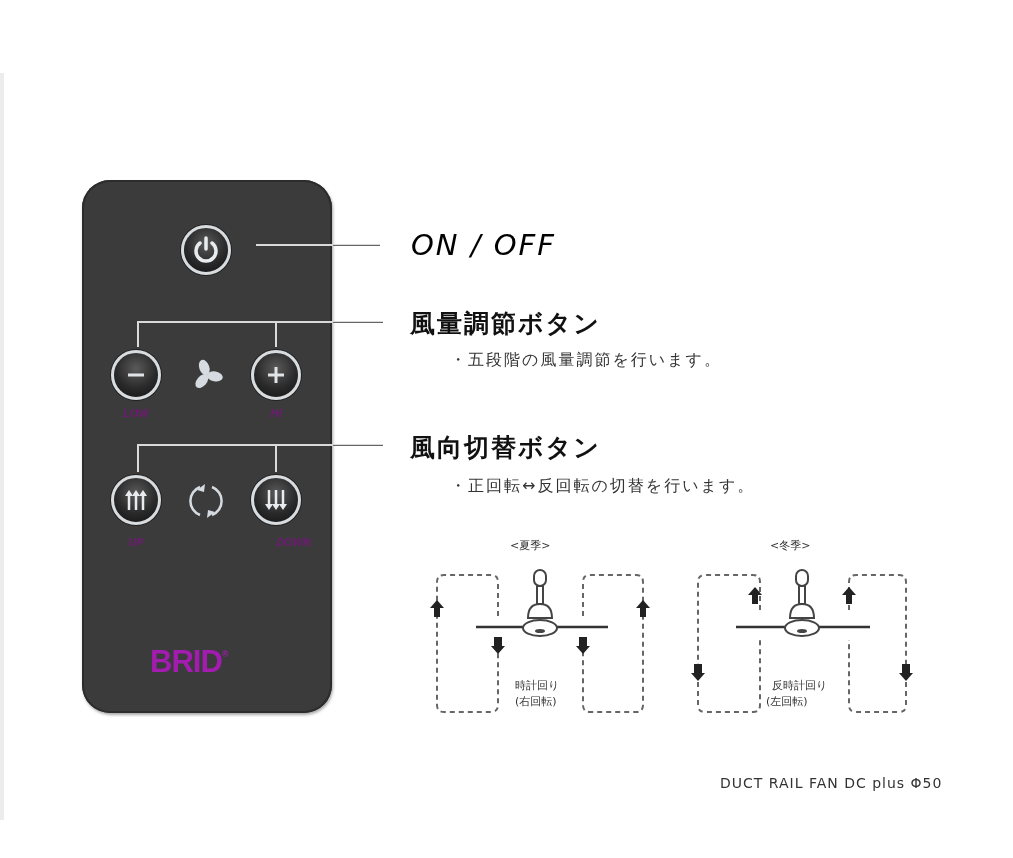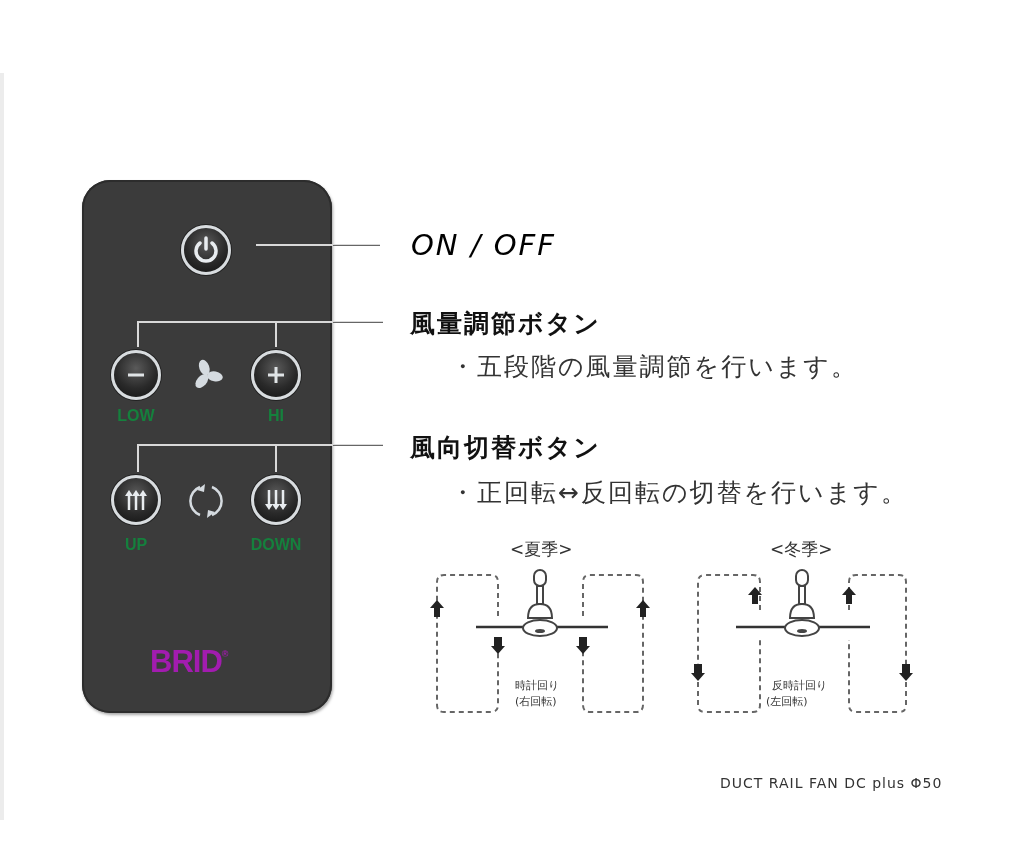--- a/index.html
+++ b/index.html
@@ -5,32 +5,32 @@
   html, body { margin:0; padding:0; }
   body { width:1013px; height:858px; background:#ffffff; position:relative; overflow:hidden;
          font-family:"DejaVu Sans", sans-serif; color:#222; }
   .left-strip { position:absolute; left:0; top:73px; width:4px; height:747px; background:#ececec; }
   .remote { position:absolute; left:82px; top:180px; width:250px; height:533px; background:#3b3b3b;
             border-radius:28px; box-shadow: inset 0 0 0 2px #2c2c2c, 1px 2px 3px rgba(0,0,0,0.35); }
   .rbtn { position:absolute; width:50px; height:50px; border-radius:50%;
           background: radial-gradient(circle at 50% 35%, #5a5a5a 0%, #2a2a2a 55%, #111 100%);
           border:3px solid #d8dcdf; box-sizing:border-box; box-shadow:0 0 0 1px #222;
           display:flex; align-items:center; justify-content:center; }
-  .rlabel { position:absolute; color:#15803d; font-family:"Liberation Sans", sans-serif; font-weight:bold; font-size:16px;
-            text-align:center; width:70px; }
+  .rlabel { position:absolute; color:#701a75; font-family:"Liberation Sans", sans-serif; font-weight:bold; font-size:11px;
+            text-align:center; width:70px;font-style:italic; }
   .brand { position:absolute; left:150px; top:644px; color:#a21caf; font-family:"Liberation Sans", sans-serif; font-weight:bold;
            font-size:31px; letter-spacing:-1px; }
   .brand sup { font-size:9px; position:relative; top:-4px; }
   .hline { position:absolute; height:2px; background:#d9d9d9; }
   .vline { position:absolute; width:2px; background:#d9d9d9; }
   .callout-line { position:absolute; height:1px; background:#555; }
   .t-onoff { position:absolute; left:411px; top:228px; font-family:"DejaVu Sans", sans-serif; font-style:italic; font-size:29px; letter-spacing:2px; color:#000000; }
   .t-head { position:absolute; left:410px; font-weight:bold; font-size:25px; letter-spacing:2px; color:#111; }
-  .t-sub { position:absolute; left:450px; font-size:25px; letter-spacing:2px; color:#333; }
-  .season { position:absolute; font-size:17px; color:#333; }
+  .t-sub { position:absolute; left:450px; font-size:16px; letter-spacing:2px; color:#333; }
+  .season { position:absolute; font-size:11px; color:#333; }
   .diag { position:absolute; }
   .footer { position:absolute; left:720px; top:775px; font-family:"DejaVu Sans", sans-serif; font-size:14px; letter-spacing:1px; color:#333; }
 </style>
 </head>
 <body>
 
 <div class="left-strip"></div>
 
 <div class="remote"></div>
 
@@ -81,21 +81,21 @@
       <line x1="7" y1="4" x2="7" y2="19"></line>
         <polygon points="3,18 7,24 11,18" stroke="none"></polygon>
       <line x1="14" y1="4" x2="14" y2="19"></line>
         <polygon points="10,18 14,24 18,18" stroke="none"></polygon>
       <line x1="21" y1="4" x2="21" y2="19"></line>
         <polygon points="17,18 21,24 25,18" stroke="none"></polygon>
     </g>
   </svg>
 </div>
 <div class="rlabel" style="left:101px;top:536px;">UP</div>
-<div class="rlabel" style="left:241px;top:536px;">DOWN</div>
+<div class="rlabel" style="left:241px;top:536px;text-align:right;">DOWN</div>
 
 <svg class="diag" style="left:186px;top:481px;" width="40" height="40" viewBox="0 0 40 40">
   <path d="M14 6 A15 15 0 0 0 14 34" fill="none" stroke="#d5dbe0" stroke-width="2.5"></path>
   <path d="M26 6 A15 15 0 0 1 26 34" fill="none" stroke="#d5dbe0" stroke-width="2.5"></path>
   <polygon points="11,9 19,3 18,11" fill="#d5dbe0"></polygon>
   <polygon points="29,31 21,37 22,29" fill="#d5dbe0"></polygon>
 </svg>
 
 <div class="brand"><span>BRID</span><sup>®</sup></div>
 

